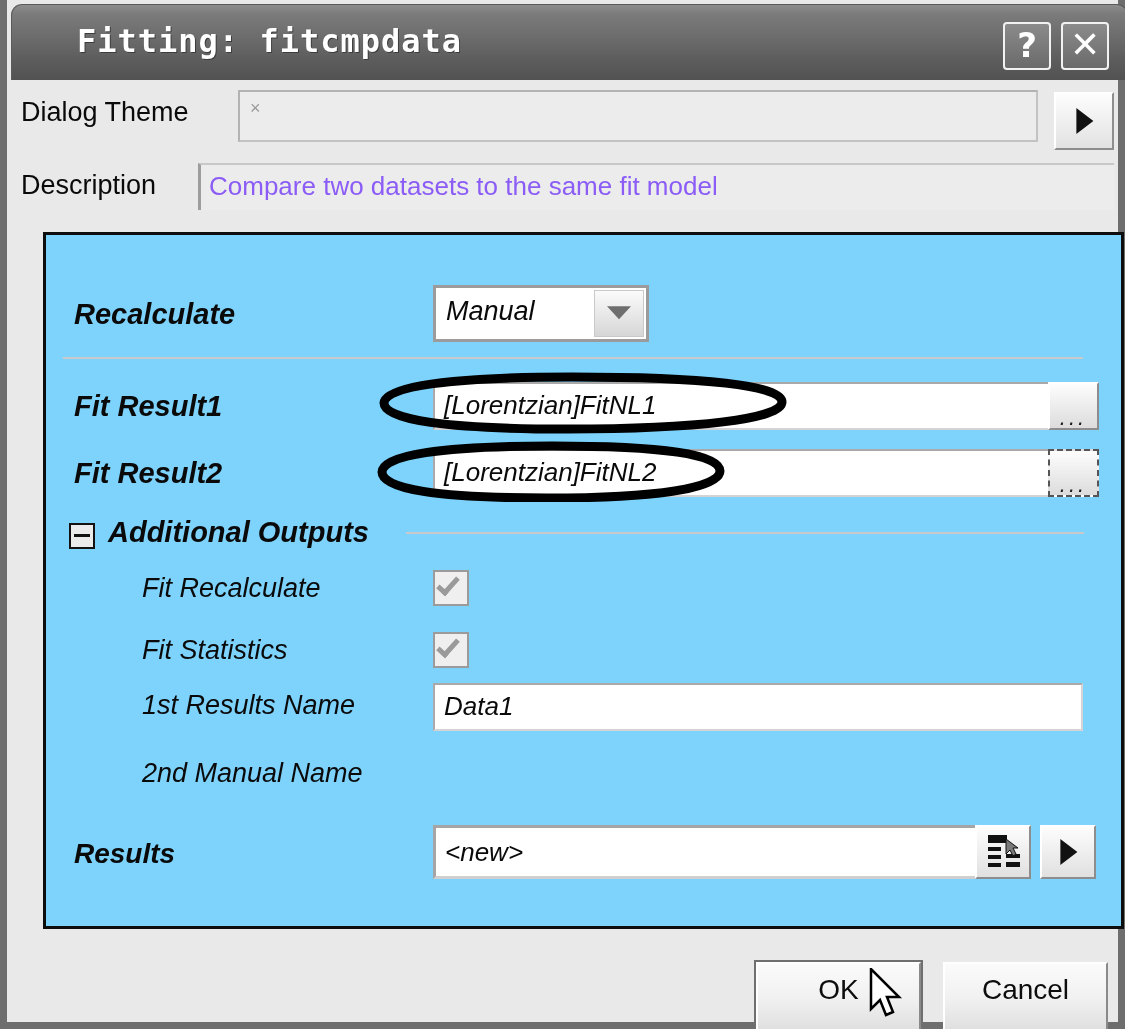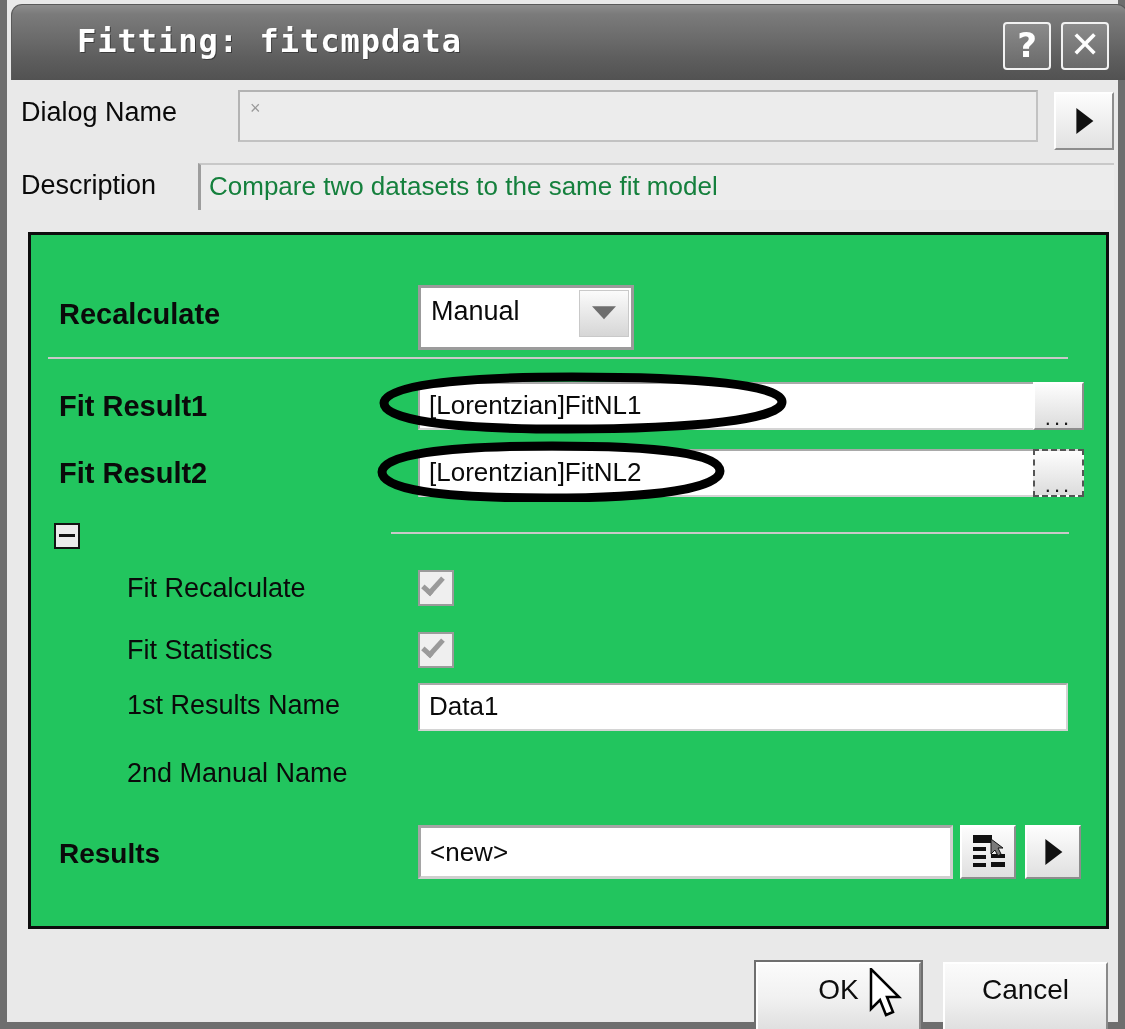--- a/index.html
+++ b/index.html
@@ -114,39 +114,40 @@
   #desc-field {
     position: absolute;
     left: 191px; top: 163px;
     width: 916px; height: 47px;
     background: #ececec;
     border-left: 3px solid #9d9d9d;
     border-top: 2px solid #c8c8c8;
   }
   #desc-value {
     position: absolute; left: 8px; top: 6px;
-    font-size: 26px; color: #15803d;
+    font-size: 26px; color: #8b5cf6;
     white-space: nowrap;
   }
 
   
   #panel {
     position: absolute;
-    left: 21px; top: 232px;
+    left: 36px; top: 232px;
     width: 1081px; height: 697px;
-    background: #22c55e;
+    background: #7dd3fc;
     border: 3px solid #0d0d0d;
+    font-style: italic;
   }
 
   
   #recalc-label { position: absolute; left: 28px; top: 63px; font-size: 29px; }
   #recalc-combo {
     position: absolute;
     left: 387px; top: 50px;
-    width: 216px; height: 65px;
+    width: 216px; height: 57px;
     background: #ffffff;
     border: 3px solid #9b9b9b;
   }
   #recalc-value {
     position: absolute; left: 10px; top: 8px;
     font-size: 27px; color: #0a0a0a;
   }
   #recalc-drop {
     position: absolute; right: 2px; top: 2px;
     width: 50px; height: 47px;
@@ -271,21 +272,21 @@
   .ds-value {
     position: absolute; left: 9px; top: 6px;
     font-size: 26px; color: #0a0a0a;
   }
 
   
   #results-label { position: absolute; left: 28px; top: 603px; font-size: 28px; }
   #results-field {
     position: absolute;
     left: 387px; top: 590px;
-    width: 535px; height: 54px;
+    width: 595px; height: 54px;
     background: #ffffff;
     border: 3px solid #a5a5a5;
     border-right-color: #cfcfcf;
     border-bottom-color: #cfcfcf;
   }
   #results-value {
     position: absolute; left: 9px; top: 9px;
     font-size: 26px; color: #0a0a0a;
   }
   #results-list-btn {
@@ -350,21 +351,21 @@
     <div id="title-text">Fitting: fitcmpdata</div>
 
     <div class="sys-btn" id="help-btn">
       <span class="glyph">?</span>
     </div>
     <div class="sys-btn" id="close-btn">
       <span class="glyph">✕</span>
     </div>
   </div>
 
-  <div class="lbl" id="theme-label">Dialog Name</div>
+  <div class="lbl" id="theme-label">Dialog Theme</div>
   <div id="theme-field">
     <span id="theme-value">×</span>
   </div>
   <div id="theme-arrow-btn">
     <span class="tri-right"></span>
   </div>
 
   <div class="lbl" id="desc-label">Description</div>
   <div id="desc-field">
     <span id="desc-value">Compare two datasets to the same fit model</span>
@@ -394,20 +395,21 @@
     <div class="fr-field" id="fr2-field">
       <span class="fr-value">[Lorentzian]FitNL2</span>
     </div>
     <div class="browse-btn" id="fr2-browse">
       <span class="dots">...</span>
     </div>
 
     <div id="ao-expander">
       <span class="minus"></span>
     </div>
+    <div class="lbl" id="ao-title">Additional Outputs</div>
     <div id="ao-rule"></div>
 
     <div class="lbl cb-label" id="cb1-label">Fit Recalculate</div>
     <div class="checkbox" id="cb1">
       <span class="check-mark"></span>
     </div>
 
     <div class="lbl cb-label" id="cb2-label">Fit Statistics</div>
     <div class="checkbox" id="cb2">
       <span class="check-mark"></span>

